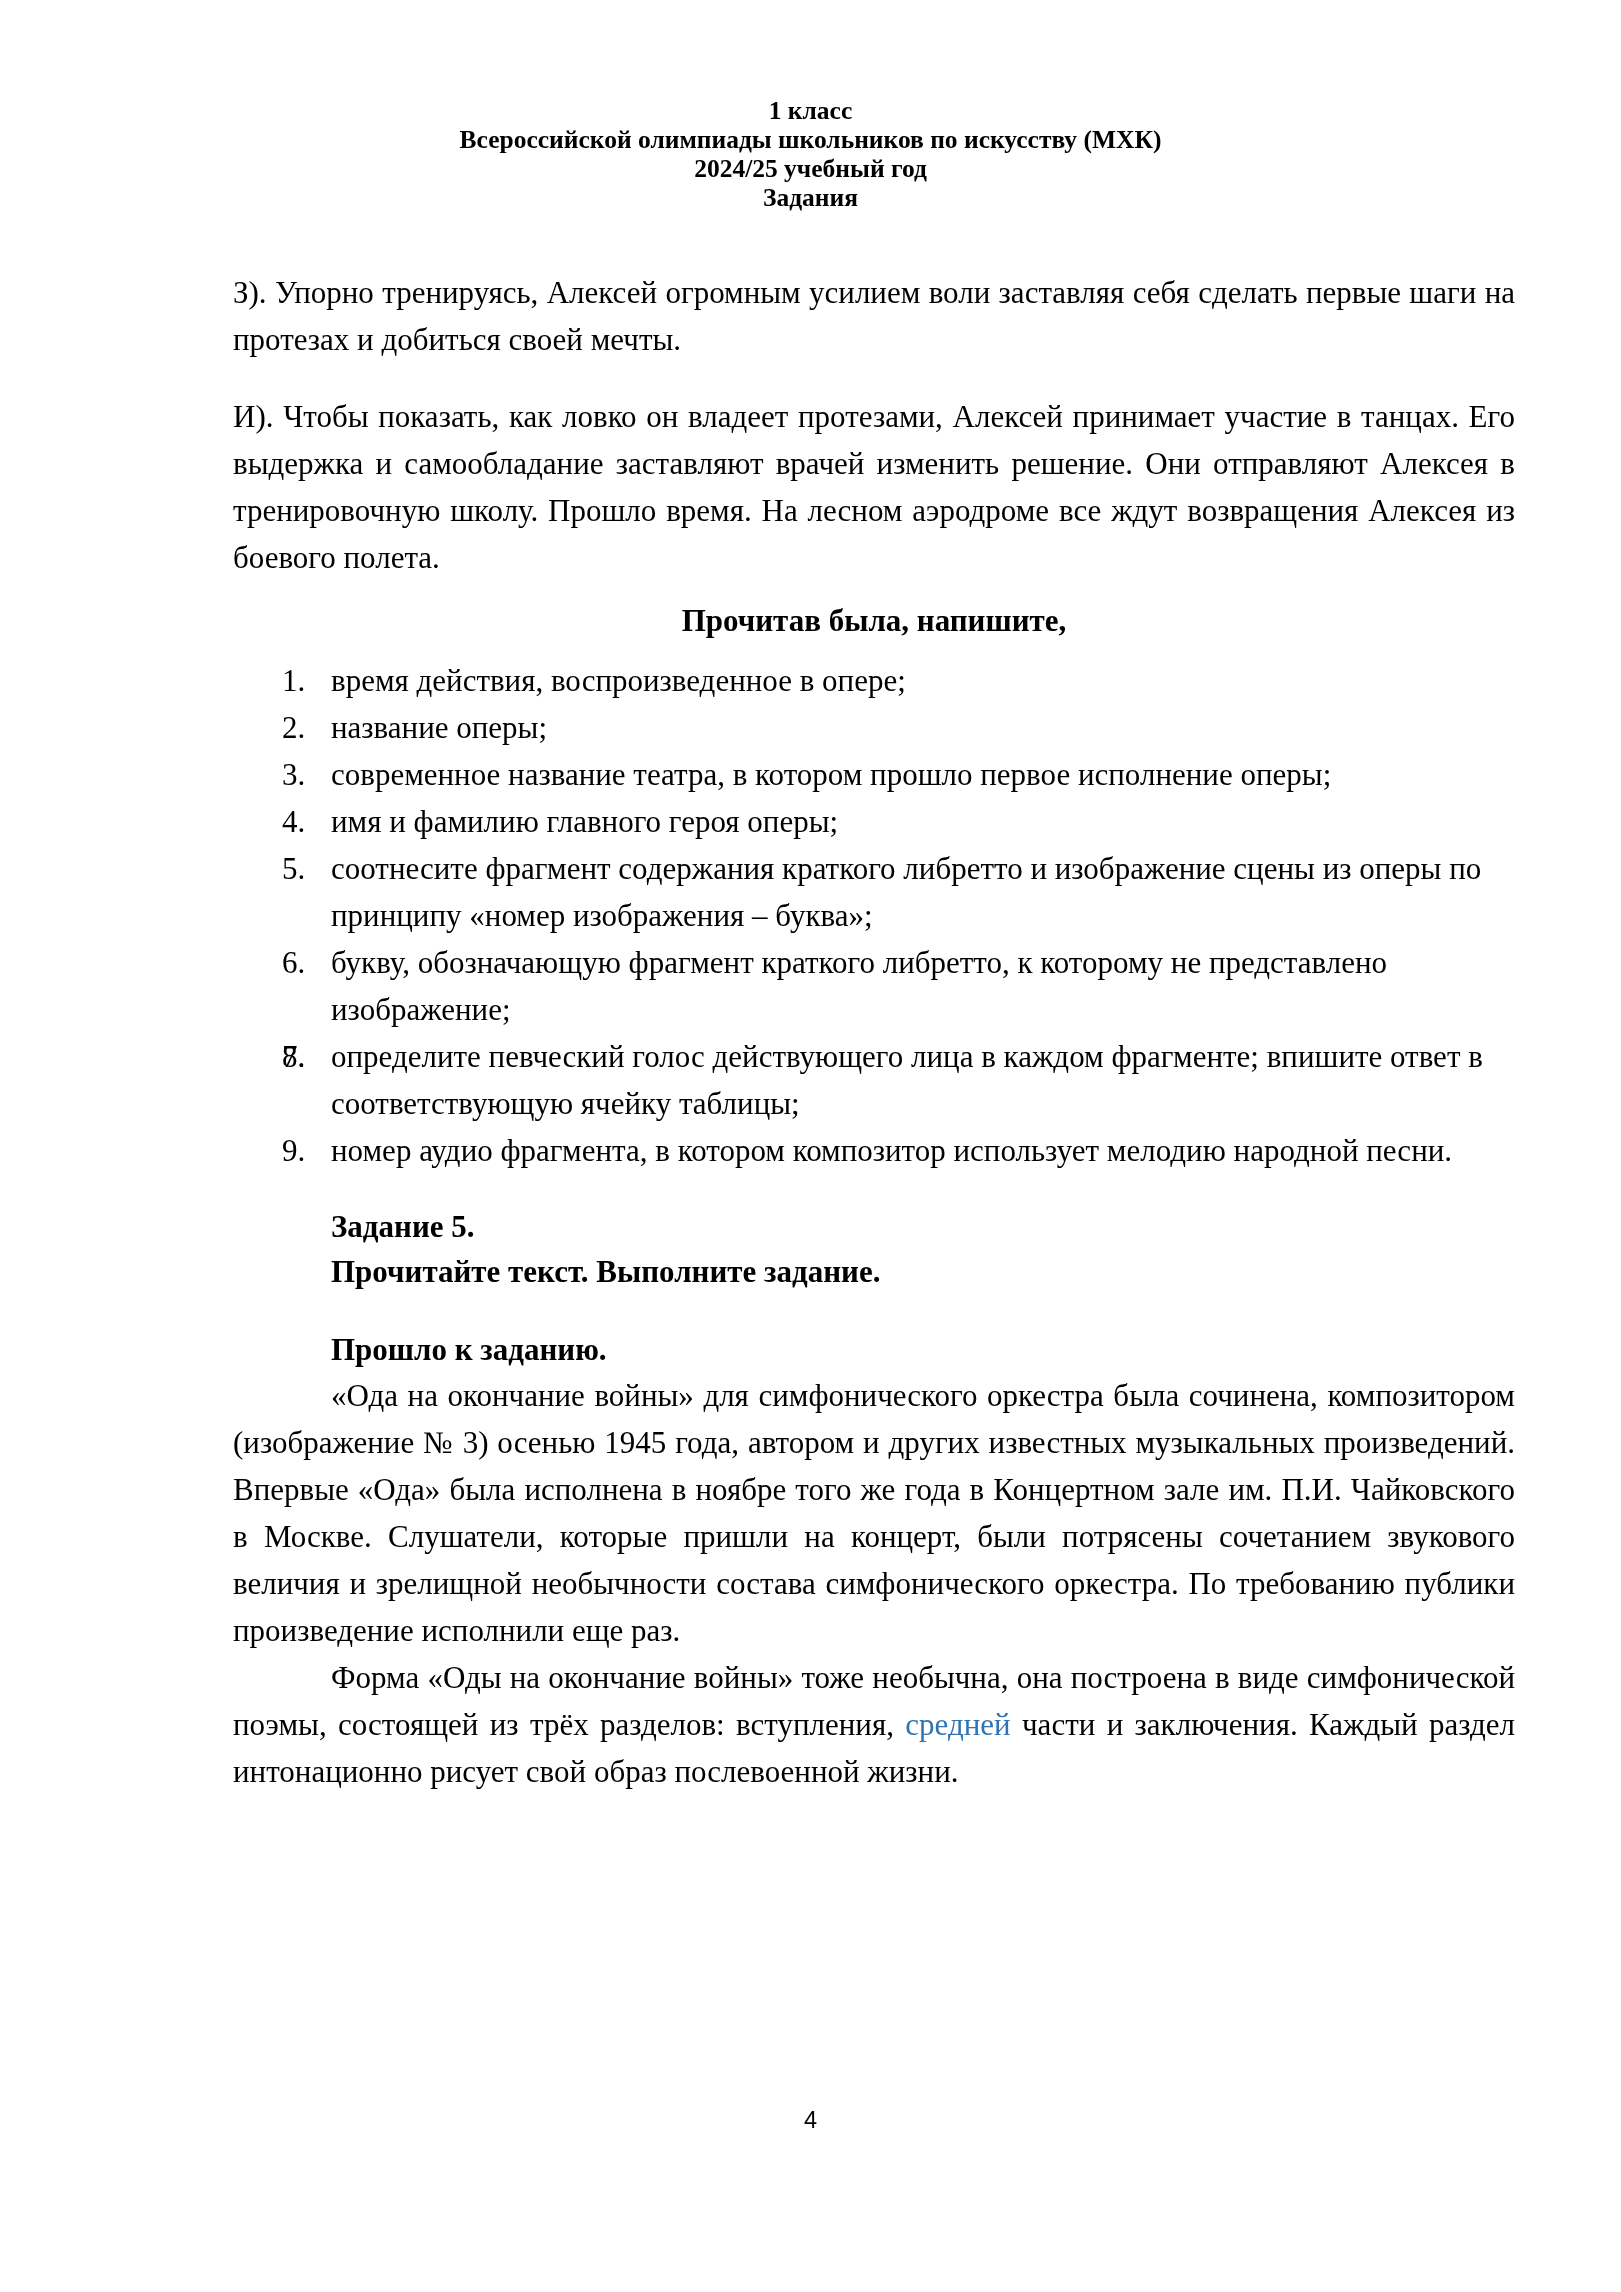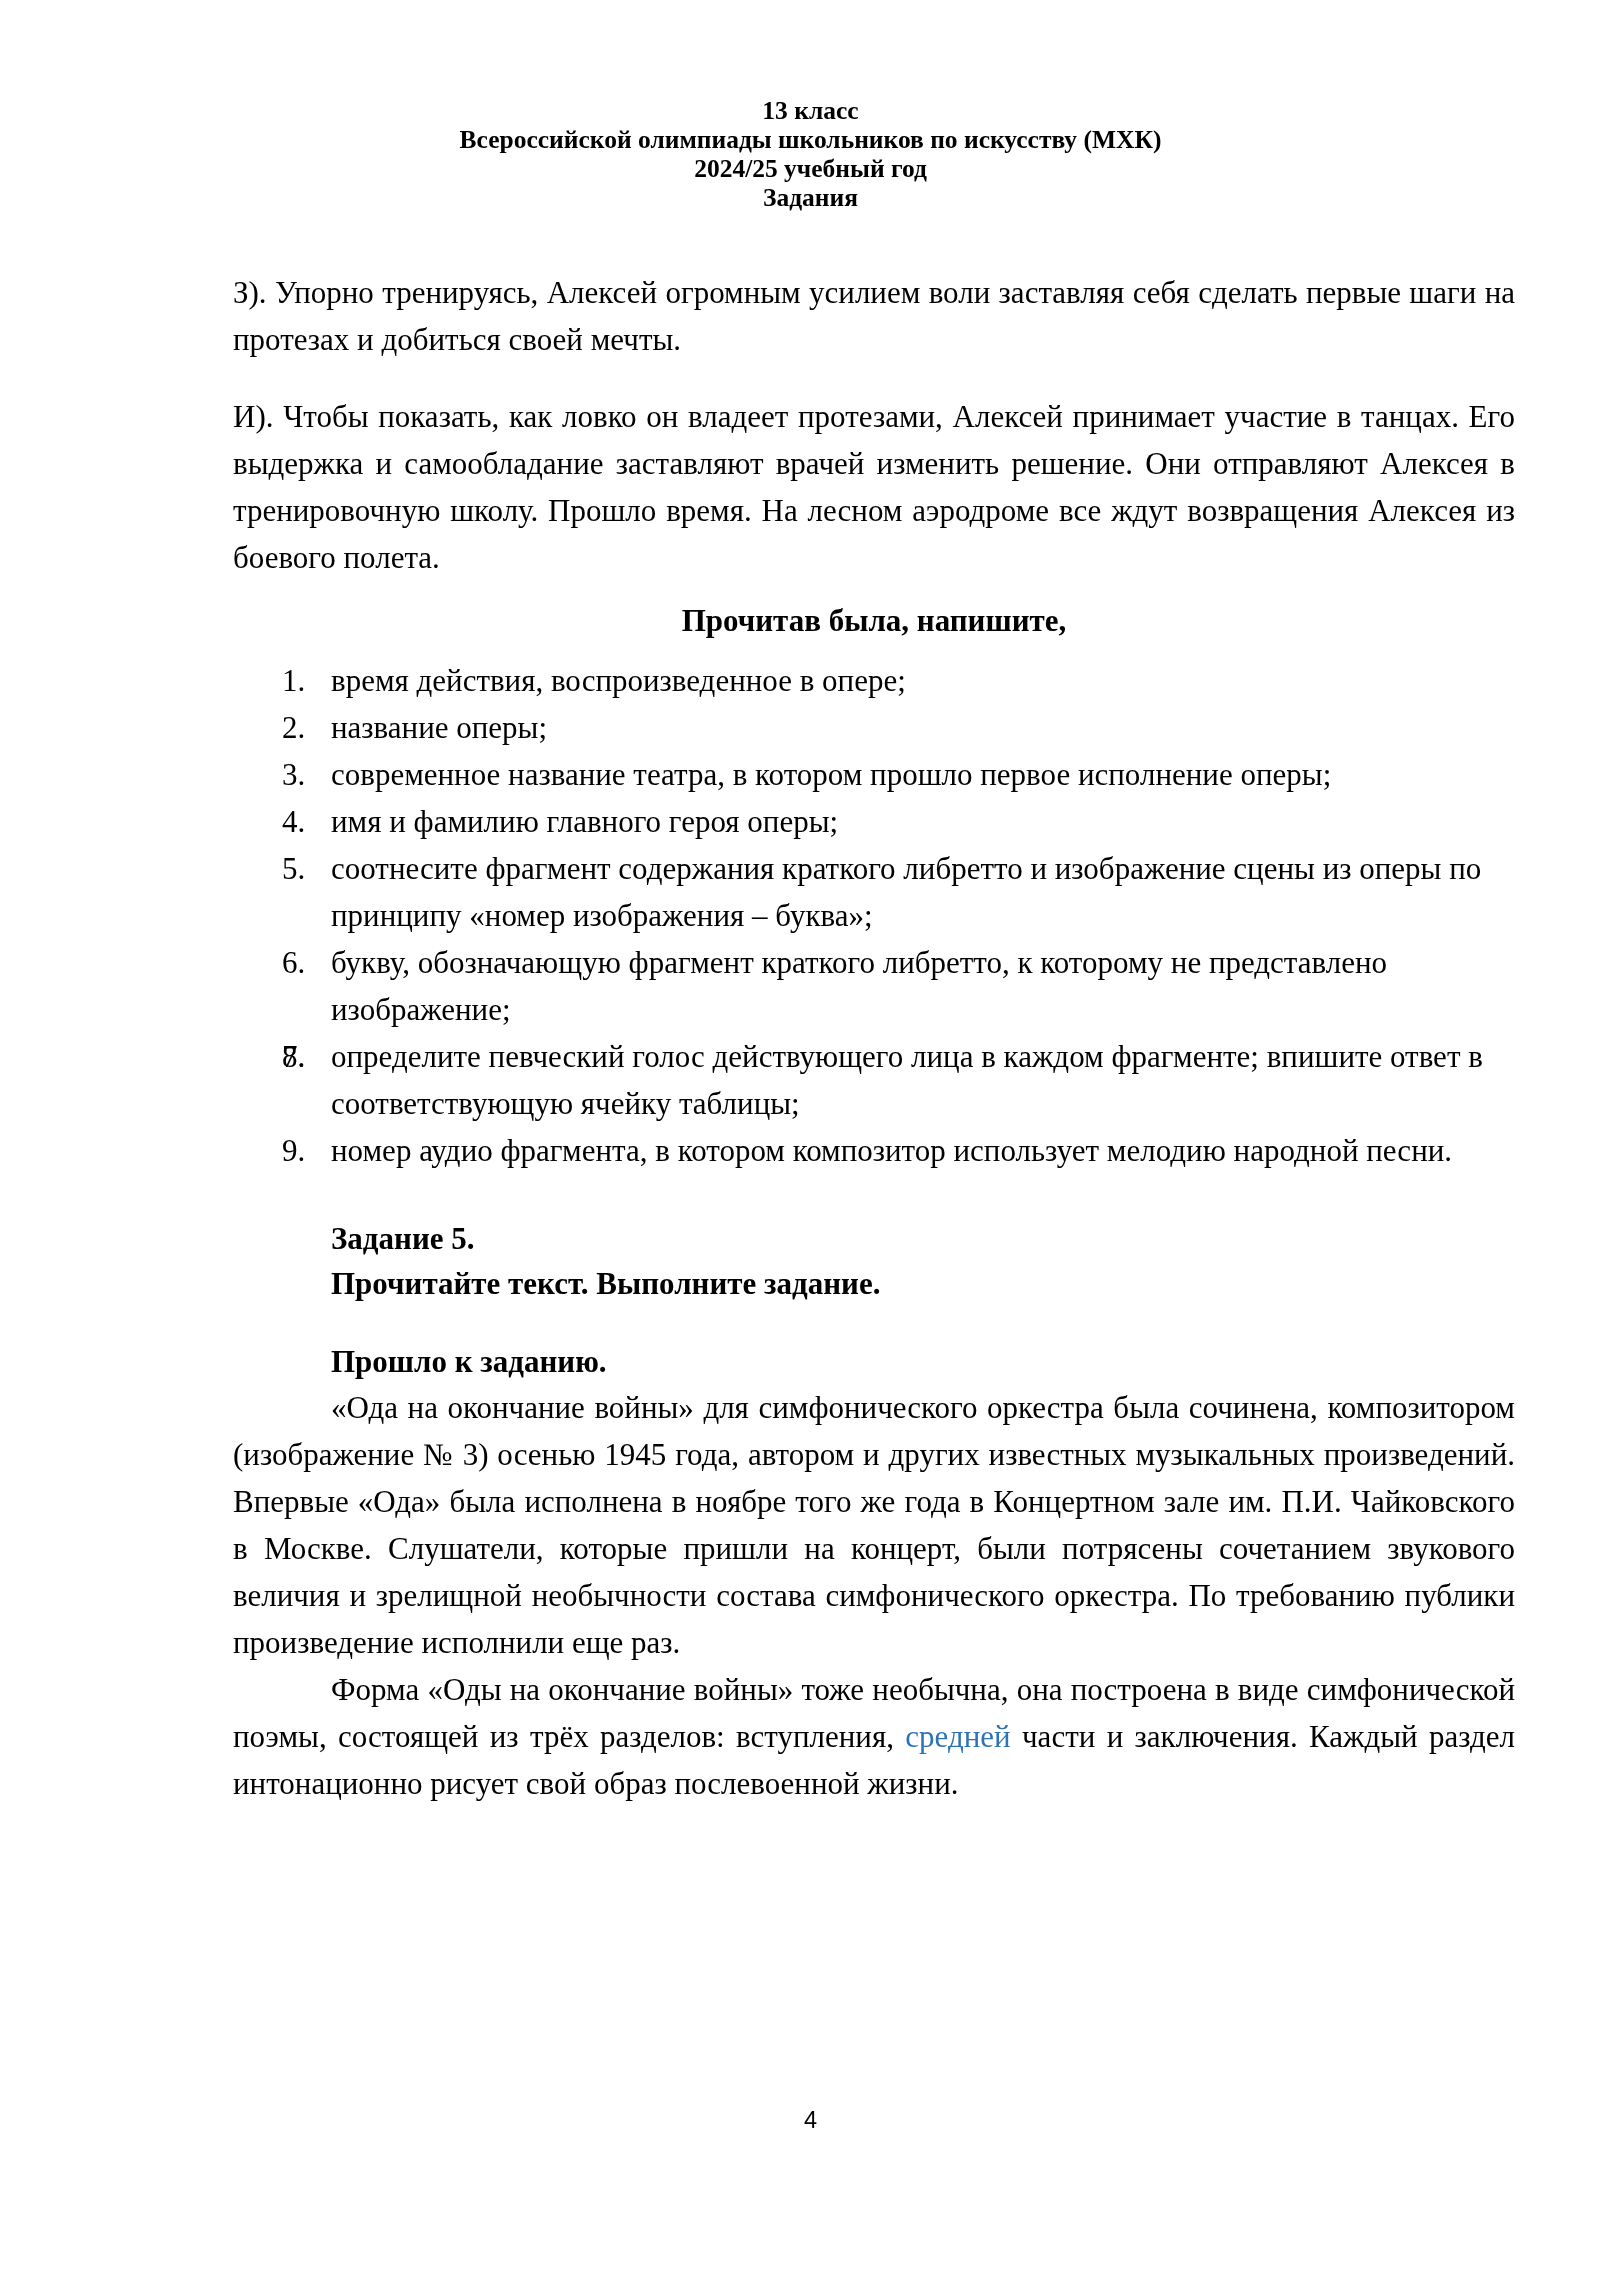--- a/index.html
+++ b/index.html
@@ -21,21 +21,21 @@
   .link { color: #2E74B5; }
   .page-number { position: absolute; left: 0; width: 1621px; top: 2107px; text-align: center;
                  font-family: "Liberation Sans", "DejaVu Sans", sans-serif; font-size: 23.5px; }
 </style>
 </head>
 <body>
 
 <div class="page">
 
   <div class="header">
-    <div>13 класс</div>
+    <div>1 класс</div>
     <div>Всероссийской олимпиады школьников по искусству (МХК)</div>
     <div>2024/25 учебный год</div>
     <div>Задания</div>
   </div>
 
   <div class="body-text" style="top:269px;">
     <p class="para last-left">З). Упорно тренируясь, Алексей огромным усилием воли заставляя себя сделать первые шаги на протезах и добиться своей мечты.</p>
     <p class="para last-left" style="margin-top:30px;">И). Чтобы показать, как ловко он владеет протезами, Алексей принимает участие в танцах. Его выдержка и самообладание заставляют врачей изменить решение. Они отправляют Алексея в тренировочную школу. Прошло время. На лесном аэродроме все ждут возвращения Алексея из боевого полета.</p>
     <p class="center-bold" style="margin:15.7px 0 13.7px 0;">Прочитав была, напишите,</p>
 
@@ -44,21 +44,21 @@
       <li><span class="num">2.</span><span>название оперы;</span></li>
       <li><span class="num">3.</span><span>современное название театра, в котором прошло первое исполнение оперы;</span></li>
       <li><span class="num">4.</span><span>имя и фамилию главного героя оперы;</span></li>
       <li><span class="num">5.</span><span>соотнесите фрагмент содержания краткого либретто и изображение сцены из оперы по принципу «номер изображения – буква»;</span></li>
       <li><span class="num">6.</span><span>букву, обозначающую фрагмент краткого либретто, к которому не представлено изображение;</span></li>
       <li><span class="num">7.</span></li>
       <li><span class="num">8.</span><span>определите певческий голос действующего лица в каждом фрагменте; впишите ответ в соответствующую ячейку таблицы;</span></li>
       <li><span class="num">9.</span><span> номер аудио фрагмента, в котором композитор использует мелодию народной песни.</span></li>
     </ol>
 
-    <div style="margin-top:42px; padding-left:98px;">
+    <div style="margin-top:30px; padding-left:98px;">
       <div class="bold" style="line-height:45px;">Задание 5.</div>
       <div class="bold" style="line-height:45px;">Прочитайте текст. Выполните задание.</div>
       <div class="bold" style="line-height:45px; margin-top:33px;">Прошло к заданию.</div>
     </div>
 
     <p class="para indent last-left">«Ода на окончание войны» для симфонического оркестра была сочинена, композитором (изображение № 3) осенью 1945 года, автором и других известных музыкальных произведений. Впервые «Ода» была исполнена в ноябре того же года в Концертном зале им. П.И. Чайковского в Москве. Слушатели, которые пришли на концерт, были потрясены сочетанием звукового величия и зрелищной необычности состава симфонического оркестра. По требованию публики произведение исполнили еще раз.</p>
     <p class="para indent last-left"><span>Форма «Оды на окончание войны» тоже необычна, она построена в виде симфонической поэмы, состоящей из трёх разделов: вступления, </span><span class="link">средней</span><span> части и заключения. Каждый раздел интонационно рисует свой образ послевоенной жизни.</span></p>
   </div>
 
   <div class="page-number">4</div>

